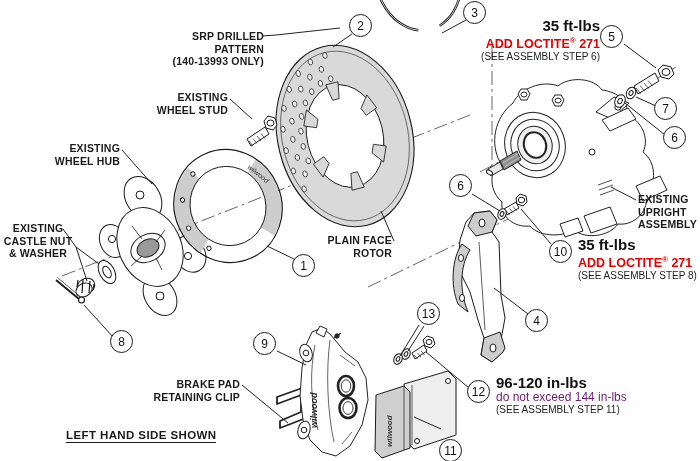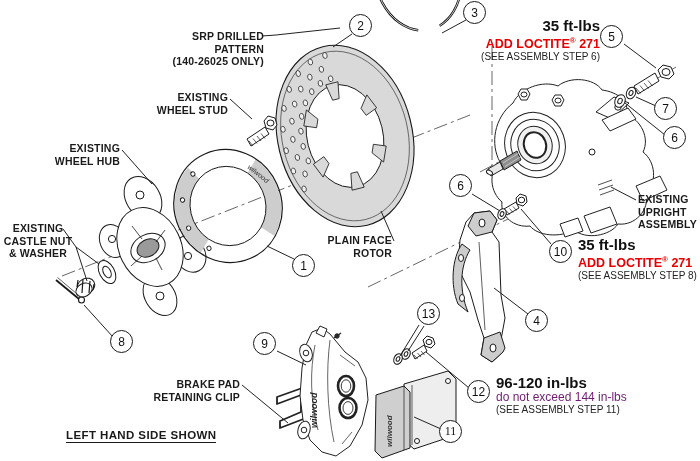--- a/index.html
+++ b/index.html
@@ -256,21 +256,21 @@
     <path d="M551 244 L521 209"></path>
     <path d="M441 429 L414 417"></path>
     <path d="M469 388 L426 352"></path>
     <path d="M424 326 L408 351 M419 325 L400 356"></path>
   </g>
 </svg>
 
 <div class="lbl r" style="left:156px;top:30px;width:108px;text-align:right;">
   <div>SRP DRILLED</div>
       <div>PATTERN</div>
-      <div>(140-26025 ONLY)</div>
+      <div>(140-13993 ONLY)</div>
 </div>
 <div class="lbl r" style="left:128px;top:91px;width:100px;">
   <div>EXISTING</div>
       <div>WHEEL STUD</div>
 </div>
 <div class="lbl r" style="left:30px;top:142px;width:90px;">
   <div>EXISTING</div>
       <div>WHEEL HUB</div>
 </div>
 <div class="lbl c" style="left:2px;top:222px;width:72px;">
@@ -313,17 +313,17 @@
 <div class="balloon" style="left:349px;top:14px;">2</div>
 <div class="balloon" style="left:463px;top:1px;">3</div>
 <div class="balloon" style="left:525px;top:309px;">4</div>
 <div class="balloon" style="left:600px;top:25px;">5</div>
 <div class="balloon" style="left:663px;top:126px;">6</div>
 <div class="balloon" style="left:449px;top:174px;">6</div>
 <div class="balloon" style="left:654px;top:97px;">7</div>
 <div class="balloon" style="left:110px;top:330px;">8</div>
 <div class="balloon" style="left:253px;top:332px;">9</div>
 <div class="balloon" style="left:549px;top:240px;">10</div>
-<div class="balloon" style="left:439px;top:420px;font-family:Liberation Serif, serif;">11</div>
+<div class="balloon" style="left:439px;top:439px;">11</div>
 <div class="balloon" style="left:467px;top:380px;">12</div>
 <div class="balloon" style="left:417px;top:302px;">13</div>
 
 </div>
 
 </body></html>

